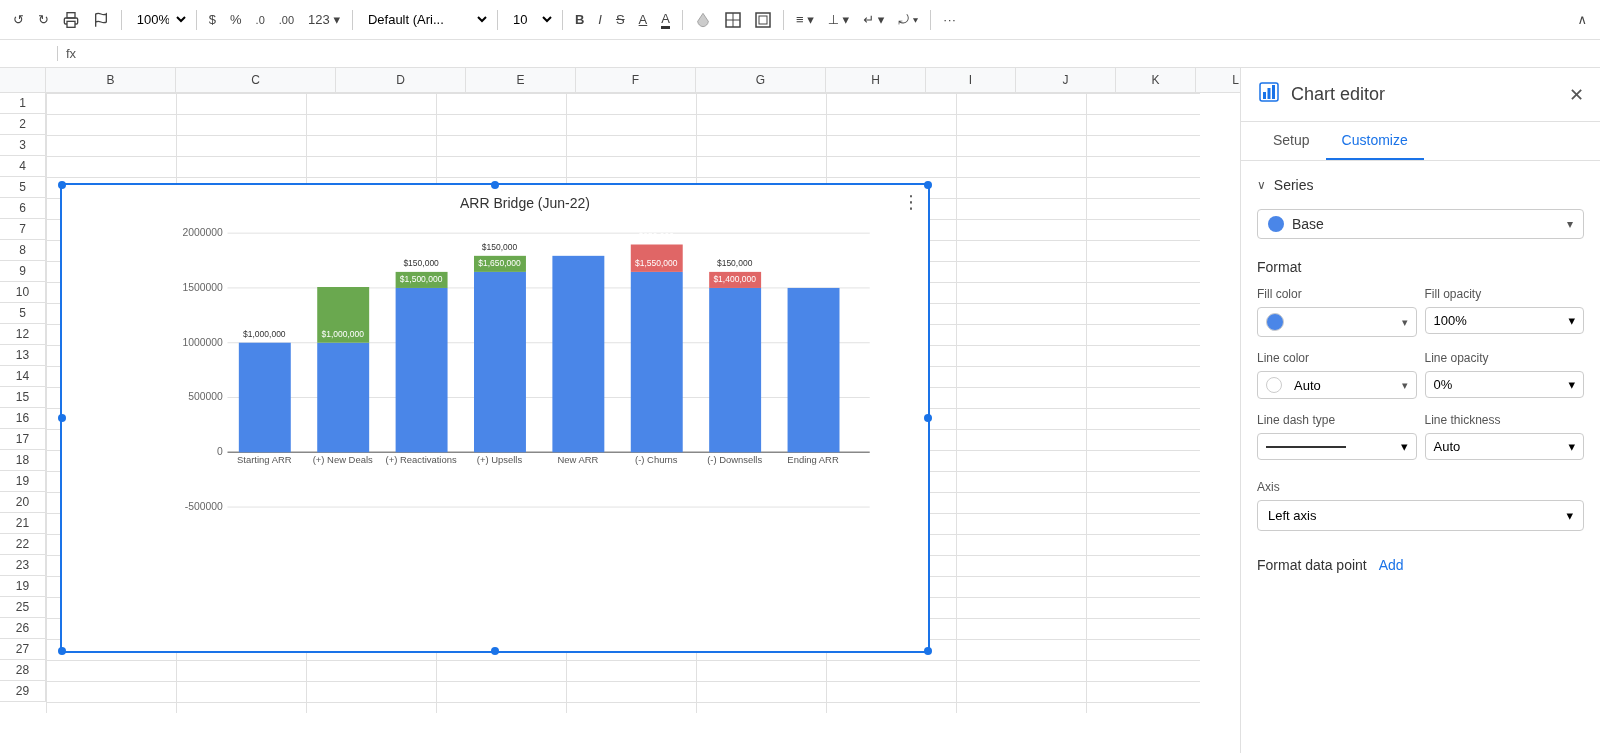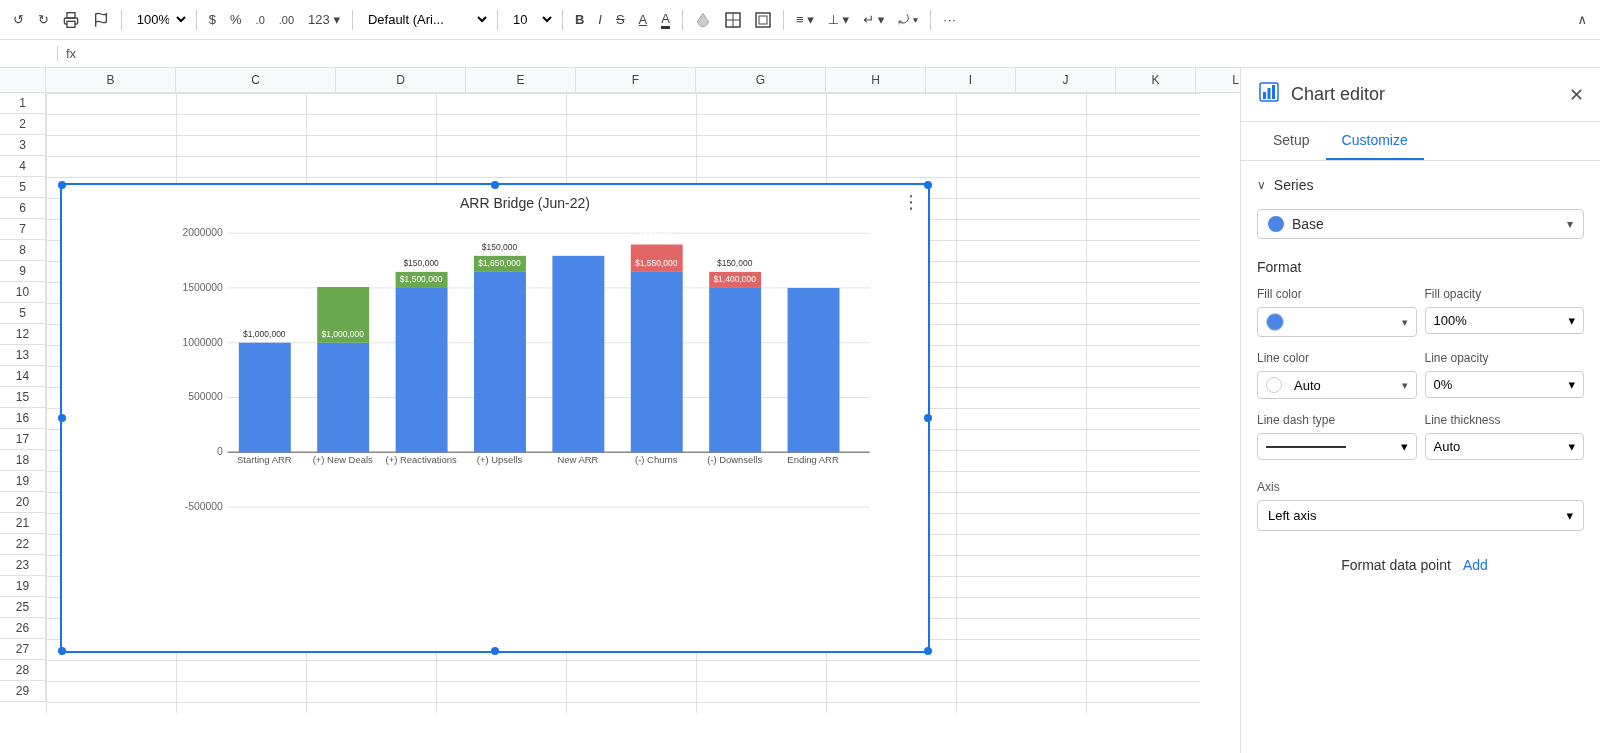--- a/index.html
+++ b/index.html
@@ -198,21 +198,21 @@
     }
     .axis-label { font-size: 12px; color: #555; margin-bottom: 6px; display: block; }
     .axis-dropdown {
       display: flex; align-items: center; justify-content: space-between;
       border: 1px solid #ccc; border-radius: 4px;
       padding: 7px 10px; cursor: pointer; width: 100%;
       font-size: 13px;
     }
 
     .format-data-row {
-      display: flex; align-items: center; justify-content: center;
+      display: flex; align-items: center; justify-content: flex-start;
       margin-top: 8px;
     }
     .format-data-label { font-size: 14px; font-weight: 500; color: #333; }
     .add-btn {
       background: none; border: none; cursor: pointer;
       color: #1a73e8; font-size: 14px; font-weight: 500;
       padding: 6px 12px; border-radius: 4px;
     }
 
     

